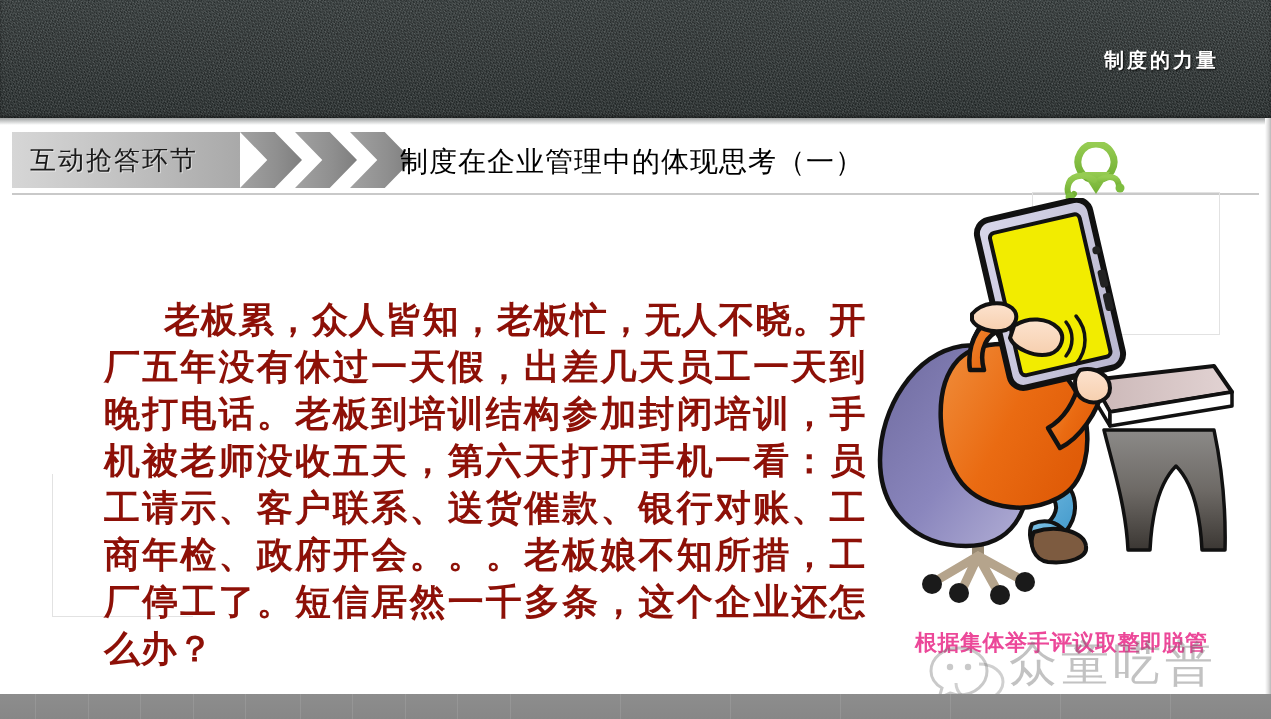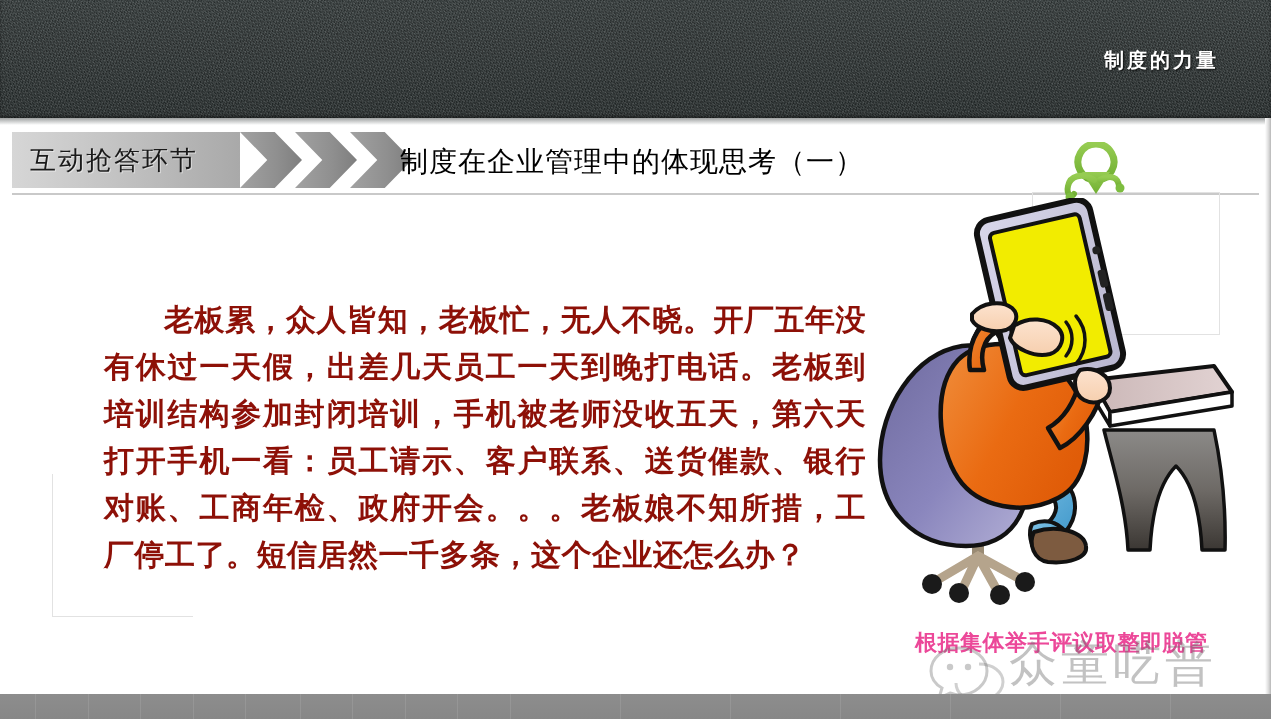--- a/index.html
+++ b/index.html
@@ -100,21 +100,21 @@
   }
   #ghost-right { left: 1032px; top: 192px; width: 186px; height: 141px; }
   #ghost-left  { left: 52px;  top: 474px; width: 140px; height: 142px;
                  border-right: none; border-top: none; }
 
   
   #body-text {
     position: absolute;
     left: 104px; top: 296px;
     width: 762px;
-    font-size: 30px;
+    font-size: 36px;
     line-height: 47px;
     color: #8d1007;
     font-weight: bold;
     text-indent: 60px;
     letter-spacing: 0.5px;
     font-family: "DejaVu Serif", "Liberation Serif", serif;
     text-align: justify;
     text-justify: inter-character;
   }
 

